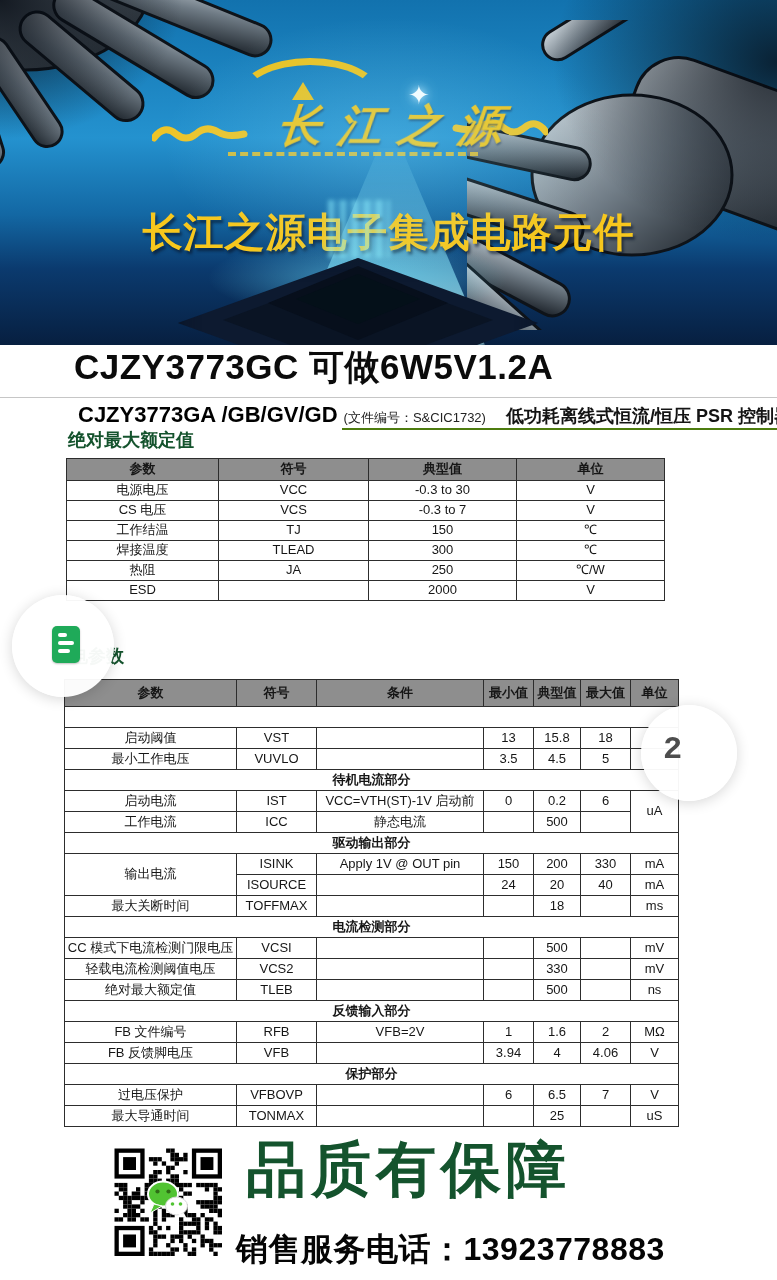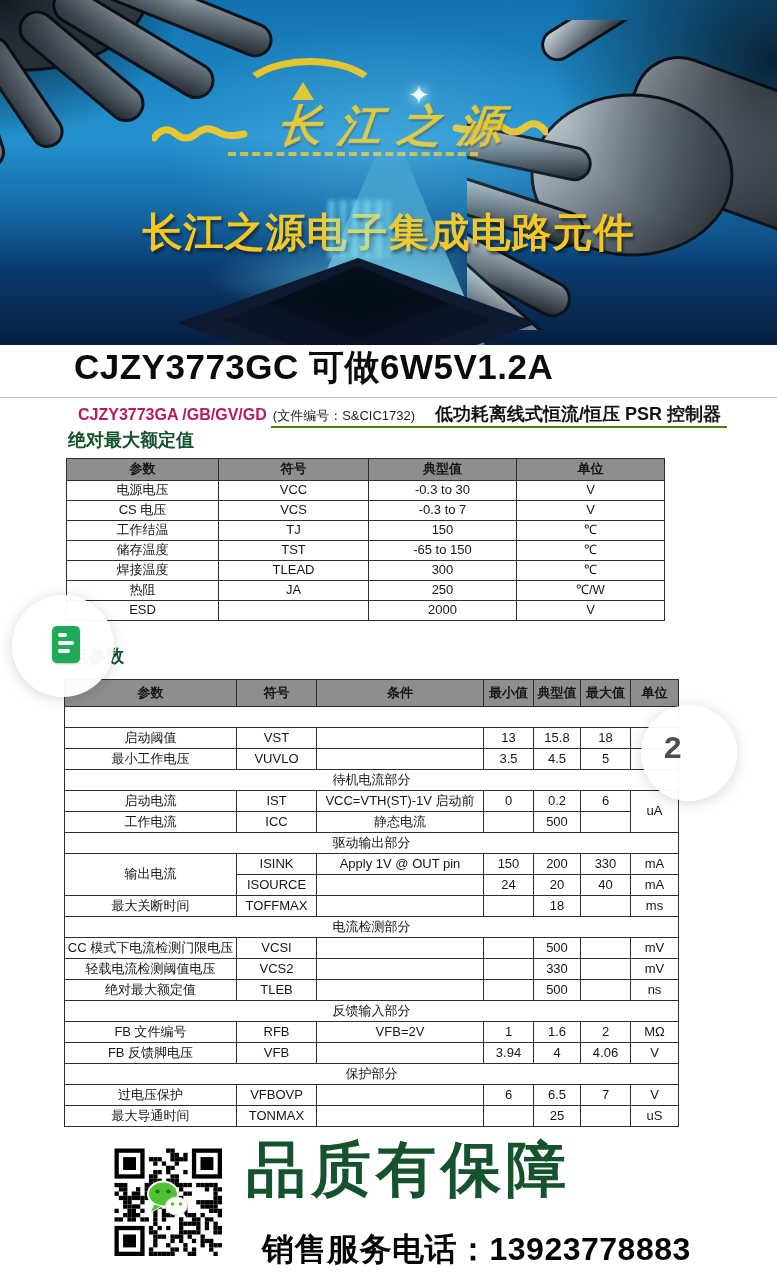--- a/index.html
+++ b/index.html
@@ -47,38 +47,38 @@
   .rh4{left:128px;top:28px;width:124px;height:50px;background:#041019;
        outline:1px solid rgba(120,220,255,.35);}
   .holo{position:absolute;left:160px;top:-46px;width:62px;height:58px;filter:blur(2px);
     background:repeating-linear-gradient(90deg,rgba(140,240,255,.55) 0 6px,rgba(140,240,255,.15) 6px 12px);}
 
   
   .doc-title{position:absolute;left:74px;top:344px;font-size:35px;font-weight:800;
     color:#0b0b0b;letter-spacing:.5px;white-space:nowrap;}
   .thin-rule{position:absolute;left:0;top:397px;width:777px;height:1px;background:#c6c6c6;}
   .subtitle{position:absolute;left:78px;top:402px;white-space:nowrap;}
-  .subtitle .pn{font-size:16px;font-weight:800;color:#be185d;}
+  .subtitle .pn{font-size:22px;font-weight:800;color:#000000;}
   .subtitle .ul{border-bottom:2px solid #4d7c0f;padding:0 6px 3px 2px;margin-left:4px;}
   .subtitle .docnum{font-size:13px;color:#222;}
   .subtitle .desc{font-size:18px;font-weight:800;color:#141414;margin-left:20px;}
   .sec-title{position:absolute;font-size:18px;font-weight:800;color:#14532d;}
   .sec-abs{left:68px;top:428px;}
   .sec-elec{left:70px;top:644px;}
 
   table{border-collapse:collapse;table-layout:fixed;position:absolute;background:#fff;}
   td,th{border:1px solid #2d2d2d;text-align:center;vertical-align:middle;
         font-size:13px;color:#161616;padding:0 2px;overflow:hidden;white-space:nowrap;line-height:1.1;}
   th{background:#8e8e8e;font-weight:bold;height:21px;}
   #absTable{left:66px;top:458px;width:598px;}
   #absTable td{height:19px;}
   #elecTable{left:64px;top:679px;width:614px;}
   #elecTable th{height:26px;}
   #elecTable td{height:20px;}
-  td.section-cell{font-weight:normal;margin-left:6px;}
+  td.section-cell{font-weight:bold;margin-left:6px;}
   td.spacer-cell{height:20px;}
 
   
   .bubble{position:absolute;border-radius:50%;background:rgba(255,255,255,.96);
     box-shadow:0 2px 14px rgba(0,0,0,.16);}
   .bubble-doc{left:12px;top:595px;width:102px;height:102px;}
   .doc-icon{position:absolute;left:40px;top:31px;width:28px;height:37px;background:#1faa59;
     border-radius:5px;box-shadow:0 1px 2px rgba(0,0,0,.25);}
   .doc-icon i{position:absolute;left:6px;height:4px;background:#fff;border-radius:2px;display:block;}
   .doc-icon .l1{top:7px;width:9px;}
@@ -86,21 +86,21 @@
   .doc-icon .l3{top:23px;width:12px;}
   .bubble-count{left:641px;top:705px;width:96px;height:96px;}
   .bubble-count .num{position:absolute;left:22px;top:26px;font-size:32px;font-weight:bold;
     color:#4d4d4d;font-family:"Liberation Mono",monospace;}
 
   
   .qr{position:absolute;left:112px;top:1146px;width:112px;height:112px;background:#fff;}
   .qr-wechat{position:absolute;left:146px;top:1180px;width:44px;height:40px;}
   .slogan{position:absolute;left:246px;top:1140px;width:530px;font-size:60px;font-weight:900;
     letter-spacing:5px;color:#14532d;line-height:1;white-space:nowrap;}
-  .phone{position:absolute;left:262px;top:1228px;font-size:32px;font-weight:800;color:#050505;
+  .phone{position:absolute;left:236px;top:1228px;font-size:32px;font-weight:800;color:#050505;
     white-space:nowrap;letter-spacing:.5px;}
 </style>
 </head>
 <body>
 
 <div class="page">
 
   <div class="banner">
     <svg class="hand hand-left" width="350" height="260" viewBox="0 0 350 260">
       <defs>
@@ -197,26 +197,20 @@
         <tr>
           <td>CS 电压</td>
           <td>VCS</td>
           <td>-0.3 to 7</td>
           <td>V</td>
         </tr>
         <tr>
           <td>工作结温</td>
           <td>TJ</td>
           <td>150</td>
-          <td>℃</td>
-        </tr>
-        <tr>
-          <td>储存温度</td>
-          <td>TST</td>
-          <td>-65 to 150</td>
           <td>℃</td>
         </tr>
         <tr>
           <td>焊接温度</td>
           <td>TLEAD</td>
           <td>300</td>
           <td>℃</td>
         </tr>
         <tr>
           <td>热阻</td>

